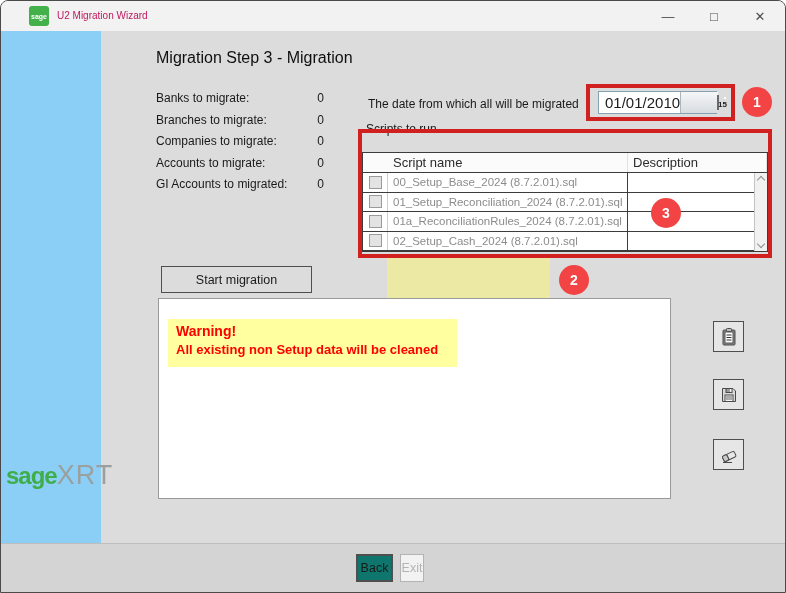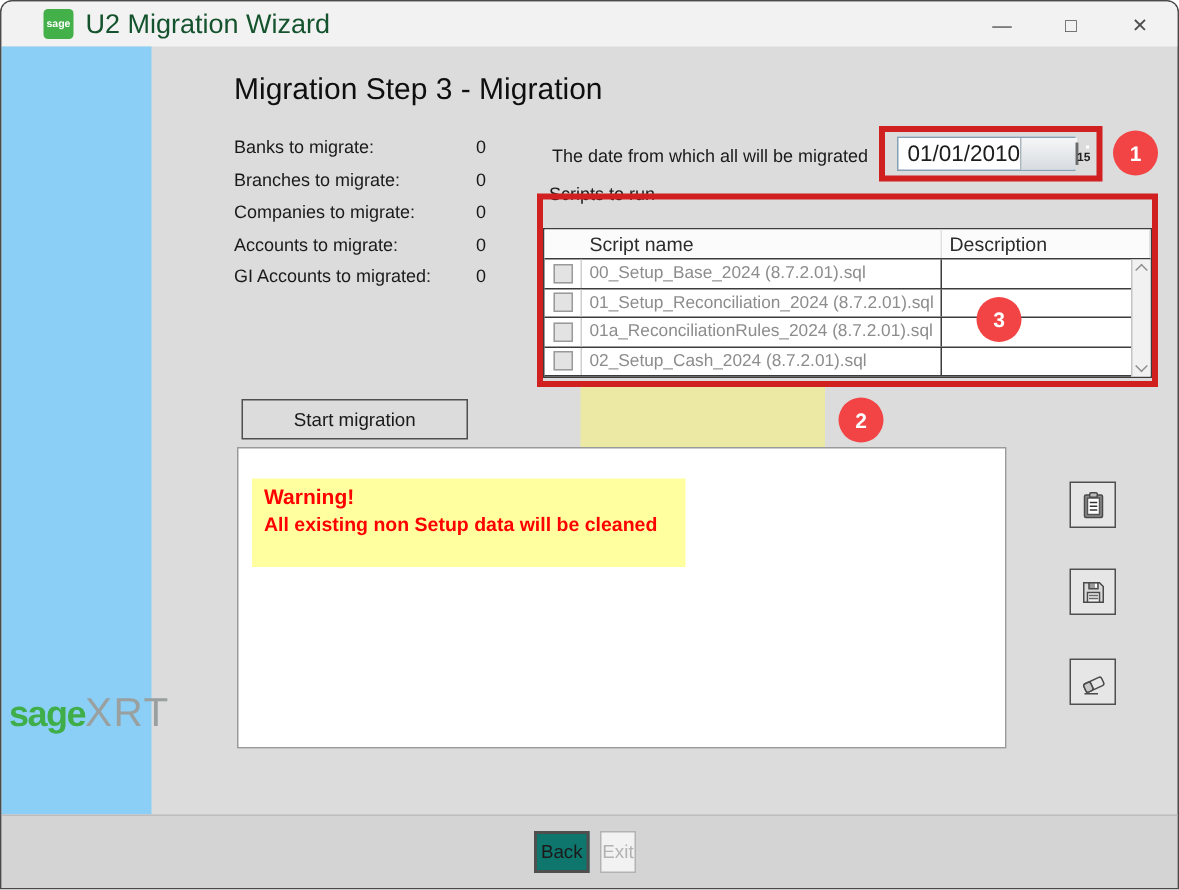--- a/index.html
+++ b/index.html
@@ -7,30 +7,30 @@
   .window {
     position: relative; width: 786px; height: 593px;
     font-family: "Liberation Sans", sans-serif;
     background:#dcdcdc; border:1px solid #4a4a4a;
     border-radius: 8px 8px 0 0; overflow: hidden;
   }
   
   .titlebar { position:absolute; left:0; top:0; right:0; height:30px; background:#f2f2f2; }
   .app-icon { position:absolute; left:28px; top:5px; width:20px; height:20px; background:#43b049; border-radius:3px; display:flex; align-items:center; justify-content:center; }
   .app-icon span { color:#fff; font-size:7px; font-weight:bold; }
-  .titlebar .title { position:absolute; left:56px; top:0; line-height:30px; font-size:18px; color:#14532d;text-align:center; }
+  .titlebar .title { position:absolute; left:56px; top:0; line-height:30px; font-size:10px; color:#be185d;text-align:center; }
   .win-controls { position:absolute; right:2px; top:0; height:30px; display:flex; }
   .win-btn { width:46px; height:30px; display:flex; align-items:center; justify-content:center; color:#4d4d4d; font-size:13px; cursor:default; }
   
   .sidebar { position:absolute; left:0; top:30px; width:100px; height:512px; background:#8bcff6; }
   .logo { position:absolute; left:5px; bottom:52px; display:flex; align-items:baseline; }
   .logo .sage { color:#3fae49; font-size:24px; font-weight:bold; letter-spacing:-1px; }
   .logo .xrt { color:#9aa0a0; font-size:27px; letter-spacing:1px; }
   
-  .page-title { position:absolute; left:155px; top:48px; font-size:20px; font-weight:400; color:#0f0f0f; }
+  .page-title { position:absolute; left:155px; top:48px; font-size:16px; font-weight:400; color:#0f0f0f; }
   .stats { position:absolute; left:155px; top:90px; width:168px; }
   .stat-row { display:flex; justify-content:space-between; height:21.5px; font-size:12px; color:#1a1a1a; }
   .date-label { position:absolute; left:367px; top:96px; font-size:12px; color:#1a1a1a; }
   .date-control { position:absolute; left:597px; top:90px; width:119px; height:23px; border:1px solid #86a0b4; background:#fff; display:flex; }
   .date-text { flex:1; font-size:15px; color:#1d1d1d; line-height:21px; padding-left:6px; }
   .cal-btn { width:22px; background:linear-gradient(#f5f6f7,#d7dce1); border-left:1px solid #aab5bd; display:flex; align-items:center; justify-content:center;padding-left:37px; }
   .cal-icon { width:15px; height:15px; border:1px solid #6b6b6b; background:#fff; position:relative; }
   .cal-icon .cal-top { position:absolute; left:0; top:0; right:0; height:4px; background:#4a86c8; }
   .cal-icon .cal-dot { position:absolute; left:6px; top:1px; width:2px; height:2px; background:#fff; }
   .cal-icon .cal-day { position:absolute; left:0; right:0; top:4px; bottom:0; font-size:8px; font-weight:bold; color:#222; text-align:center; line-height:10px; }
@@ -52,21 +52,21 @@
   .chev { position:absolute; left:3px; width:6px; height:6px; border-left:1.5px solid #8f8f8f; border-top:1.5px solid #8f8f8f; }
   .chev.up { top:4px; transform:rotate(45deg); }
   .chev.down { bottom:4px; transform:rotate(225deg); }
   
   .btn { position:absolute; display:flex; align-items:center; justify-content:center; font-size:12.5px; color:#1a1a1a; cursor:default; }
   .btn-start { left:160px; top:265px; width:151px; height:27px; border:1px solid #4f4f4f; background:#dcdcdc; }
   .halo { position:absolute; left:386px; top:257px; width:163px; height:44px; background:#ece9a4; }
   .btn-check { left:393px; top:264px; width:149px; height:28px; border:1px solid #6f6f3f; background:#e6e293; }
   
   .output-box { position:absolute; left:157px; top:297px; width:513px; height:201px; background:#fff; border:1px solid #9a9a9a; }
-  .warning { position:absolute; left:9px; top:20px; width:289px; background:#ffffa0; padding:3px 0 20px 8px; }
+  .warning { position:absolute; left:9px; top:20px; width:289px; background:#ffffa0; padding:3px 0 9px 8px; }
   .warning .w1 { color:#ff0000; font-weight:bold; font-size:14px; line-height:19px; }
   .warning .w2 { color:#ff0000; font-weight:bold; font-size:13px; line-height:17px; }
   
   .tool-btn { position:absolute; left:712px; width:31px; height:31px; border:1px solid #4f4f4f; background:#e6e6e6; display:flex; align-items:center; justify-content:center; }
   
   .bottombar { position:absolute; left:0; top:542px; right:0; height:51px; background:#d4d4d4; border-top:1px solid #bdbdbd; }
   .btn-back { left:355px; top:553px; width:37px; height:28px; border:2px solid #4f4f4f; background:#0f766e; position:absolute; }
   .btn-exit { left:399px; top:553px; width:24px; height:28px; border:1px solid #b3b3b3; background:#f2f2f2; color:#b3b3b3; position:absolute; }
   
   .ann-rect { position:absolute; border:4px solid #d02020; pointer-events:none; }

